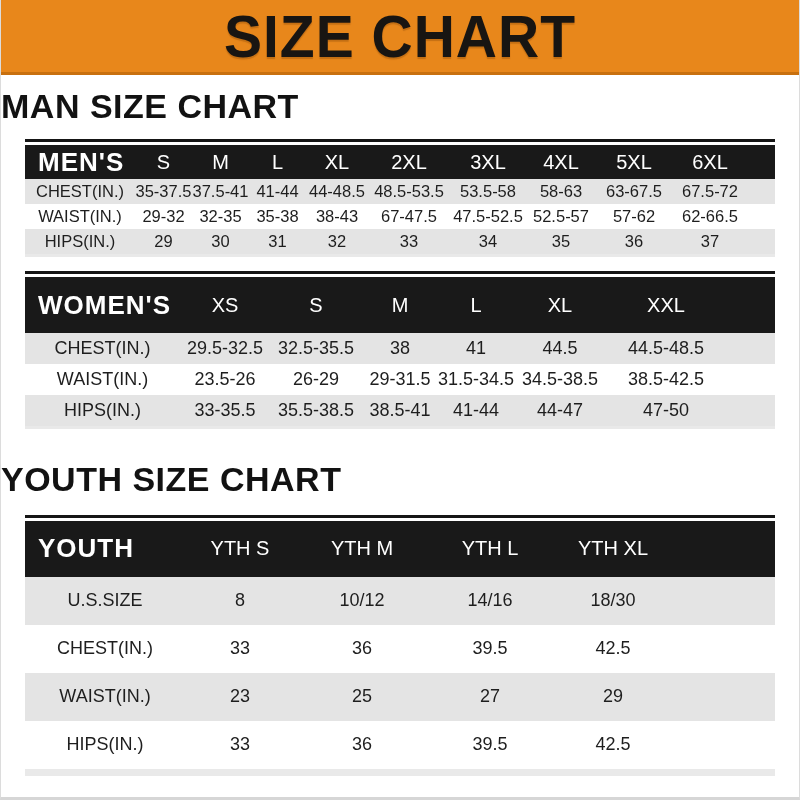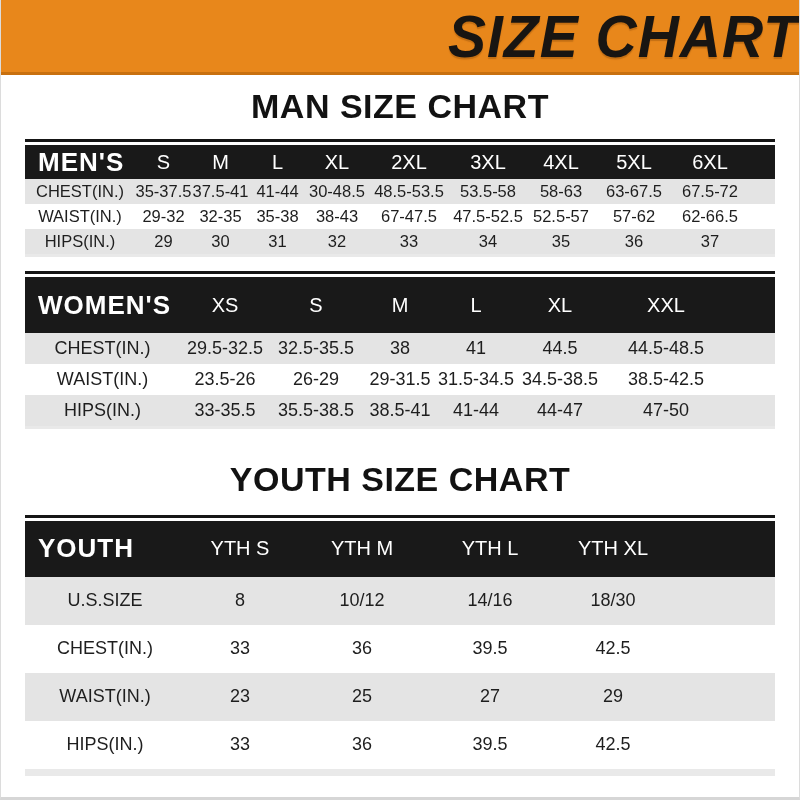--- a/index.html
+++ b/index.html
@@ -6,30 +6,30 @@
   body{font-family:"Liberation Sans","DejaVu Sans",sans-serif;}
   .page{
     position:relative;width:800px;height:800px;margin:0 auto;
     background:#fff;box-sizing:border-box;overflow:hidden;
     border-left:1px solid #dcdcdc;border-right:1px solid #dcdcdc;border-bottom:3px solid #d6d6d6;
   }
   
   .banner{
     height:72px;background:var(--banner-bg,#e8871b);
     border-bottom:3px solid #c8700f;
-    display:flex;align-items:center;justify-content:flex-end;font-style:italic;
+    display:flex;align-items:center;justify-content:center;
   }
   .banner-title{
     font-size:57px;font-weight:bold;color:#181512;line-height:1;
     letter-spacing:1px;transform:scaleY(1.04);
     text-shadow:0 2px 1px rgba(100,50,0,0.28);
   }
   
   .section-heading{
-    margin:0;text-align:center;font-weight:bold;color:#121212;
+    margin:0;text-align:left;font-weight:bold;color:#121212;
     font-size:34px;line-height:1.1;letter-spacing:0.5px;
   }
   .section-0 .section-heading{margin:13px 0 10px;}
   .section-1 .section-heading{margin:23px 0 11px;}
   .section-2 .section-heading{margin:32px 0 16px;}
   
   .table-wrap{width:750px;margin:14px auto;}
   .table-topline{height:3px;background:#151515;margin-bottom:3px;}
   .table-bottomstrip{background:#e9e9e9;}
   table.size-table{
@@ -103,21 +103,21 @@
                 <th>6XL</th>
                 <th></th>
               </tr>
             </thead>
             <tbody>
               <tr>
                 <td class="row-label">CHEST(IN.)</td>
                 <td>35-37.5</td>
                 <td>37.5-41</td>
                 <td>41-44</td>
-                <td>30-48.5</td>
+                <td>44-48.5</td>
                 <td>48.5-53.5</td>
                 <td>53.5-58</td>
                 <td>58-63</td>
                 <td>63-67.5</td>
                 <td>67.5-72</td>
                 <td></td>
               </tr>
               <tr>
                 <td class="row-label">WAIST(IN.)</td>
                 <td>29-32</td>

